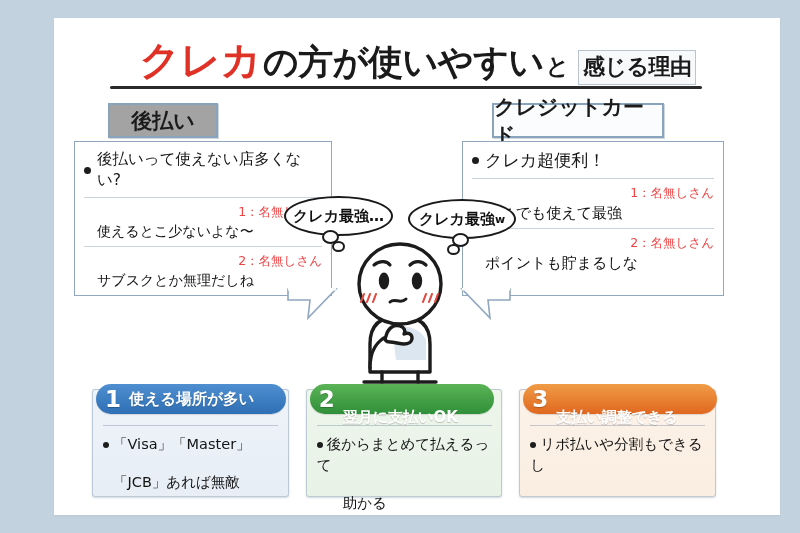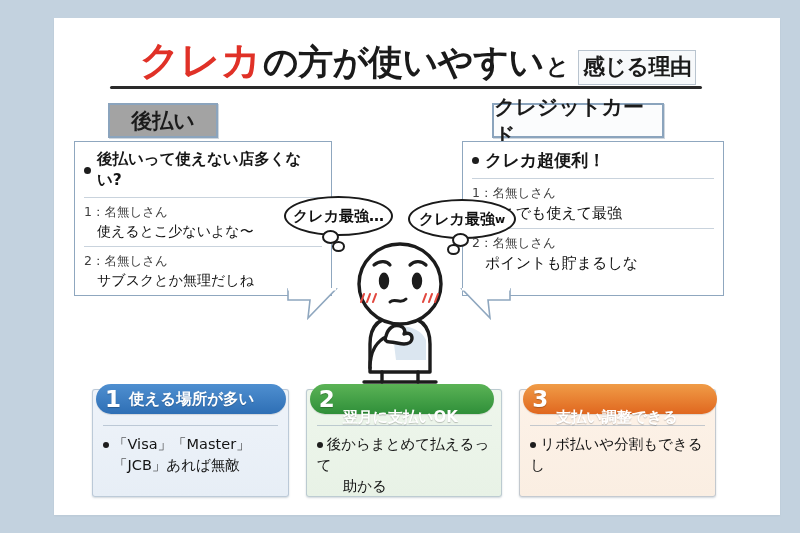--- a/index.html
+++ b/index.html
@@ -61,31 +61,31 @@
   .panel{
     position:absolute;background:#ffffff;
     border:1.6px solid #8fa7bf;
     box-sizing:border-box;
   }
   .panel-left{left:74px;top:141px;width:258px;height:155px;}
   .panel-right{left:462px;top:141px;width:262px;height:155px;}
 
   .panel-head{
     display:flex;align-items:center;
-    font-size:15.5px;font-weight:bold;color:#161616;
+    font-size:15.5px;font-weight:normal;color:#161616;
     padding:7px 8px 6px 9px;
   }
   .panel-right .panel-head{font-size:17px;}
   .dot{
     display:inline-block;width:7px;height:7px;border-radius:50%;
     background:#1d1d1d;margin-right:6px;flex:none;
   }
   .hr{height:1px;background:#c9d3dd;margin:0 9px;}
   .post{padding:6px 9px 5px 9px;}
-  .post-name{font-size:12.5px;color:#404040;white-space:nowrap;}
+  .post-name{font-size:12.5px;color:#ef4444;white-space:nowrap;text-align:right;}
   .post-body{font-size:14px;color:#121212;padding-left:13px;margin-top:2px;white-space:nowrap;}
   .panel-right .post-body{font-size:15px;}
 
   
   .tail{position:absolute;}
   .tail svg{display:block;}
 
   
   .thought{
     position:absolute;display:flex;align-items:center;justify-content:center;
@@ -150,21 +150,21 @@
     position:absolute;left:11px;top:36px;width:175px;height:1px;background:rgba(140,160,180,.5);
   }
   .card-text{
     position:absolute;left:11px;top:45px;width:178px;
     font-size:14.5px;color:#141414;line-height:1.45;
   }
   .card-text .cdot{
     display:inline-block;width:6px;height:6px;border-radius:50%;background:#1d1d1d;
     vertical-align:middle;margin-right:4px;
   }
-  .card-text .l2{display:block;padding-left:10px;}
+  .card-text .l2{display:block;padding-left:10px;margin-top:17px;}
   .c2 .card-text .l2{padding-left:26px;}
 </style>
 </head>
 <body>
 
 <div class="frame">
   <div class="canvas"></div>
 
   <div class="title-wrap">
     <div class="title">

